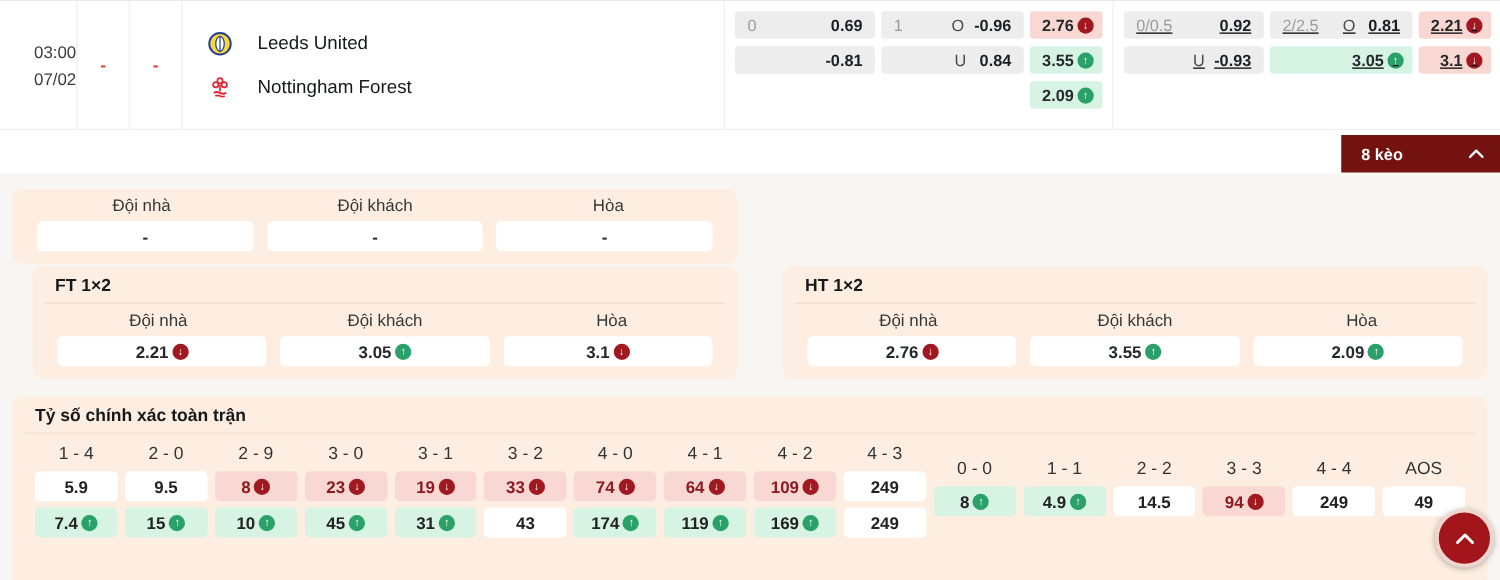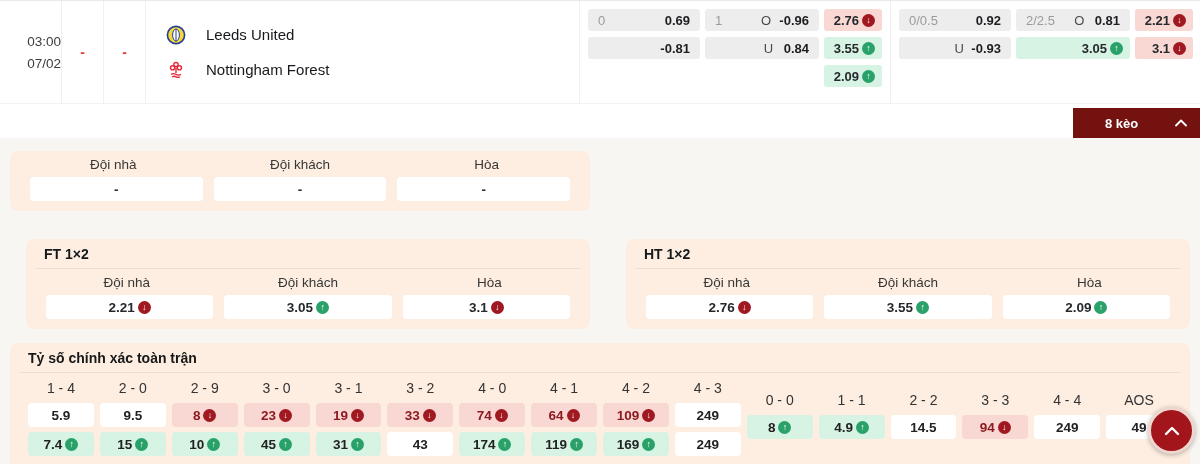--- a/index.html
+++ b/index.html
@@ -14,50 +14,50 @@
               align-items:flex-end; justify-content:center; gap:7px; font-size:13.5px; color:#3c3c3c; }
   .col-dash { width:42px; border-right:1px solid #f0f0f0; display:flex; align-items:center;
               justify-content:center; color:#e23c3c; font-weight:700; font-size:14px; }
   .teams { flex:1; border-right:1px solid #f0f0f0; display:flex; flex-direction:column;
            justify-content:center; gap:15px; padding-left:20px; cursor:pointer; }
   .team { display:flex; align-items:center; gap:20px; font-size:15px; color:#17191c; font-weight:500; }
   .badge { width:20px; height:20px; flex:0 0 auto; display:flex; align-items:center; justify-content:center; }
 
   .odds-group { width:310px; display:grid; grid-template-columns:112px 114px 58px;
                 grid-auto-rows:22px; column-gap:5px; row-gap:6px; padding:8px 8px 0 8px; align-content:start; }
-  .odds-group.g2 { border-left:1px solid #f0f0f0; }
+  .odds-group.g2 { border-left:1px solid #f0f0f0;text-decoration:underline; }
   .tcell { border-radius:3px; font-size:13px; display:flex; align-items:center; cursor:pointer; }
   .tcell.gray { background:#ededed; padding:0 10px; }
   .hdp-line { color:#9b9b9b; }
   .hdp-val { margin-left:auto; font-weight:700; color:#1c1e21; }
   .ou-line { color:#9b9b9b; width:38px; text-align:left; }
   .ou-letter { color:#4a4a4a; flex:1; text-align:center; }
   .ou-val { font-weight:700; color:#1c1e21; }
   .x12 { justify-content:flex-end; padding:0 7px; gap:3px; font-weight:700; color:#26292c; }
   .x12.r3 { grid-column:3; }
   .pinkbg { background:#f9d8d4; }
   .mintbg { background:#d6f3e3; }
 
   .head-strip { height:34px; background:#fff; position:relative; }
   .more-odds { position:absolute; right:0; top:4px; width:127px; height:30px; background:#73120f;
                color:#fff; display:flex; align-items:center; justify-content:space-between;
-               padding:0 13px 0 32px; font-size:13px; font-weight:700; cursor:pointer;text-align:center; }
+               padding:0 13px 0 16px; font-size:13px; font-weight:700; cursor:pointer;text-align:center; }
 
   
   .content { padding:13px 10px 0 10px; }
   .panel { background:#fdeee1; border-radius:8px; padding:0 10px; }
   .panel.half { width:580px; }
   .panel-title { font-size:14px; font-weight:700; color:#16181a; padding:7px 8px 6px;
                  border-bottom:1px solid #f1ddc9; }
   .panel-headers { display:flex; padding:6px 0 5px; }
   .ph { flex:1; text-align:center; font-size:13.5px; color:#373737; }
   .panel-cells { display:flex; gap:11px; padding:0 10px 10px; }
   .pcell { flex:1; height:24px; border-radius:4px; background:#fff; display:flex; align-items:center;
            justify-content:center; gap:3px; font-size:13.5px; font-weight:700; color:#26292c; cursor:pointer; }
-  .panel-row { display:flex; gap:36px; margin-top:28px;padding-left:16px; }
+  .panel-row { display:flex; gap:36px; margin-top:2px;padding-left:16px; }
   .panel-row .panel { flex:1; }
 
   
   .score-panel { margin-top:14px; height:200px; }
   .score-grid { display:flex; gap:6px; padding:6px 8px 10px; }
   .sc-col { flex:1; min-width:0; text-align:center; }
   .sc-label { font-size:14px; color:#333; height:18px; line-height:18px; margin-bottom:6px; white-space:nowrap; }
   .sc-col.draw .sc-label { margin-top:12px; }
   .sc-cell { height:24px; border-radius:4px; background:#fff; display:flex; align-items:center;
              justify-content:center; gap:3px; font-size:13.5px; font-weight:700; color:#222; cursor:pointer; }

